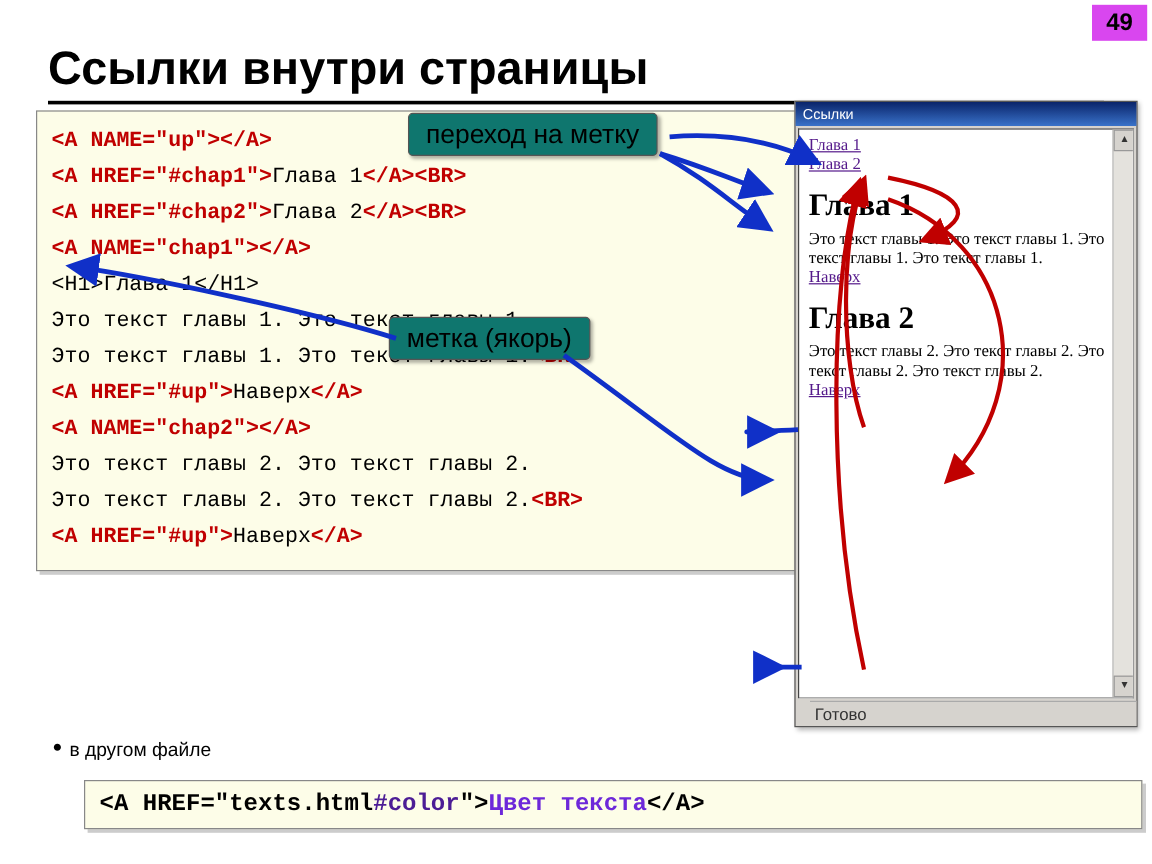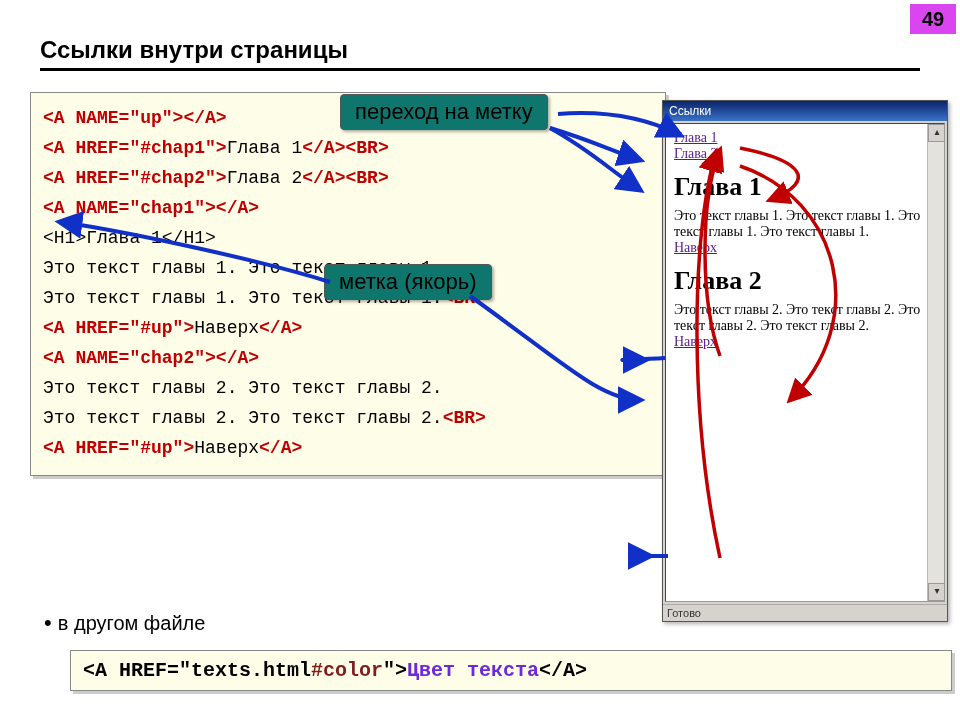--- a/index.html
+++ b/index.html
@@ -17,21 +17,21 @@
     width: 46px; height: 30px;
     background: #d946ef;
     text-align: center;
     line-height: 30px;
     font-size: 20px;
     font-weight: bold;
   }
   .title {
     position: absolute;
     left: 40px; top: 36px;
-    font-size: 24px;
+    font-size: 39px;
     font-weight: bold;
     border-bottom: 3px solid #000;
     padding-bottom: 4px;
     width: 880px;
   }
   .codebox {
     position: absolute;
     left: 30px; top: 92px;
     width: 610px;
     background: #fdfde8;
@@ -49,46 +49,46 @@
     background: #0f766e;
     border: 1.5px solid #555;
     border-radius: 4px;
     padding: 4px 14px;
     font-size: 22px;
     box-shadow: 2px 2px 3px rgba(0,0,0,.3);
   }
   .bullet {
     position: absolute;
     left: 44px; top: 610px;
-    font-size: 20px;
+    font-size: 16px;
   }
   .bullet::before {
     content: "• ";
     color: #000;
     font-size: 22px;
   }
   .codebox2 {
     position: absolute;
     left: 70px; top: 650px;
     width: 856px;
     background: #fdfde8;
     border: 1px solid #888;
     box-shadow: 3px 3px 0 #ccc;
     padding: 8px 12px;
     font-family: "Courier New", monospace;
     font-size: 20px;
     font-weight: bold;
   }
   .green { color: #6d28d9; }
-  .darkred { color: #7f1d1d; }
+  .darkred { color: #4c1d95; }
 
   
   .browser {
     position: absolute;
-    left: 662px; top: 100px;
+    left: 662px; top: 84px;
     width: 284px; height: 520px;
     background: #d6d3ce;
     border: 1px solid #555;
     box-shadow: 2px 2px 4px rgba(0,0,0,.3);
     display: flex;
     flex-direction: column;
   }
   .browser-title {
     background: linear-gradient(#0a246a,#3972c9);
     color: #fff;
@@ -103,26 +103,27 @@
     border: 1px inset #999;
     padding: 6px 8px 6px 8px;
     font-family: "Times New Roman", serif;
     font-size: 14px;
     overflow: hidden;
     position: relative;
   }
   .browser-body a.lnk { color: #551a8b; text-decoration: underline; }
   .browser-body h1 { font-size: 26px; margin: 10px 0 6px 0; font-family: "Times New Roman", serif; }
   .status {
-    font-size: 11px;
+    font-size: 14px;
     font-family: Tahoma, sans-serif;
     padding: 2px 4px;
     border-top: 1px solid #aaa;
     background: #d6d3ce;
     color: #333;
+    margin-left: 12px;
   }
   .scroll-track {
     position:absolute; right:0; top:0; bottom:0; width:16px;
     background:#e4e2dd; border-left:1px solid #bbb;
   }
   .scroll-btn {
     width:16px; height:16px; background:#d6d3ce; border:1px solid #999;
     font-size:10px; text-align:center; line-height:14px; color:#333;
   }
   .scroll-btn.bottom { position:absolute; bottom:0; }

